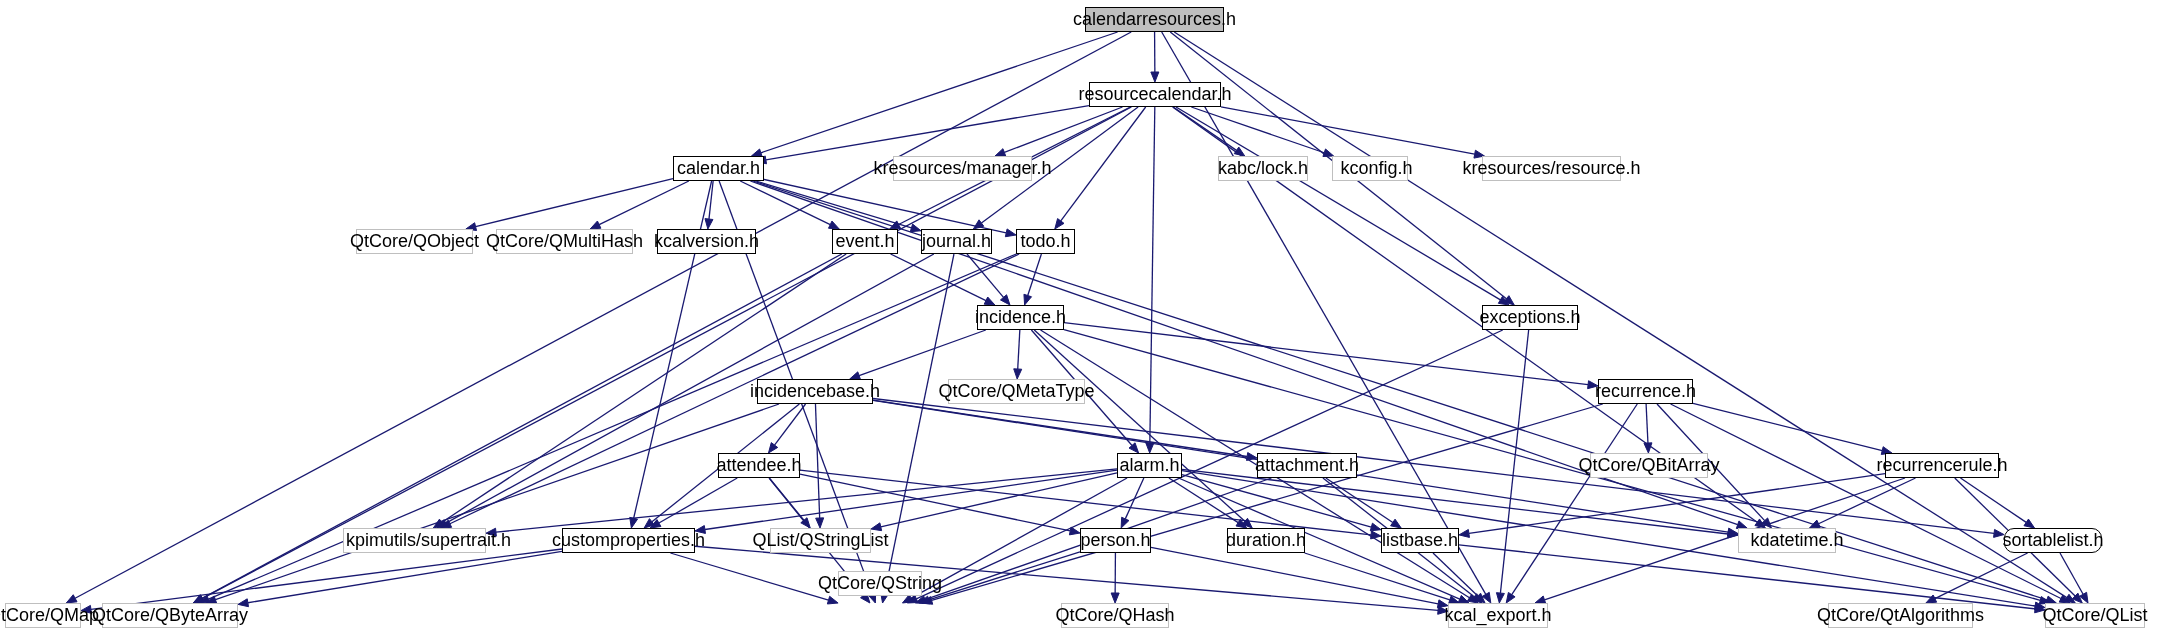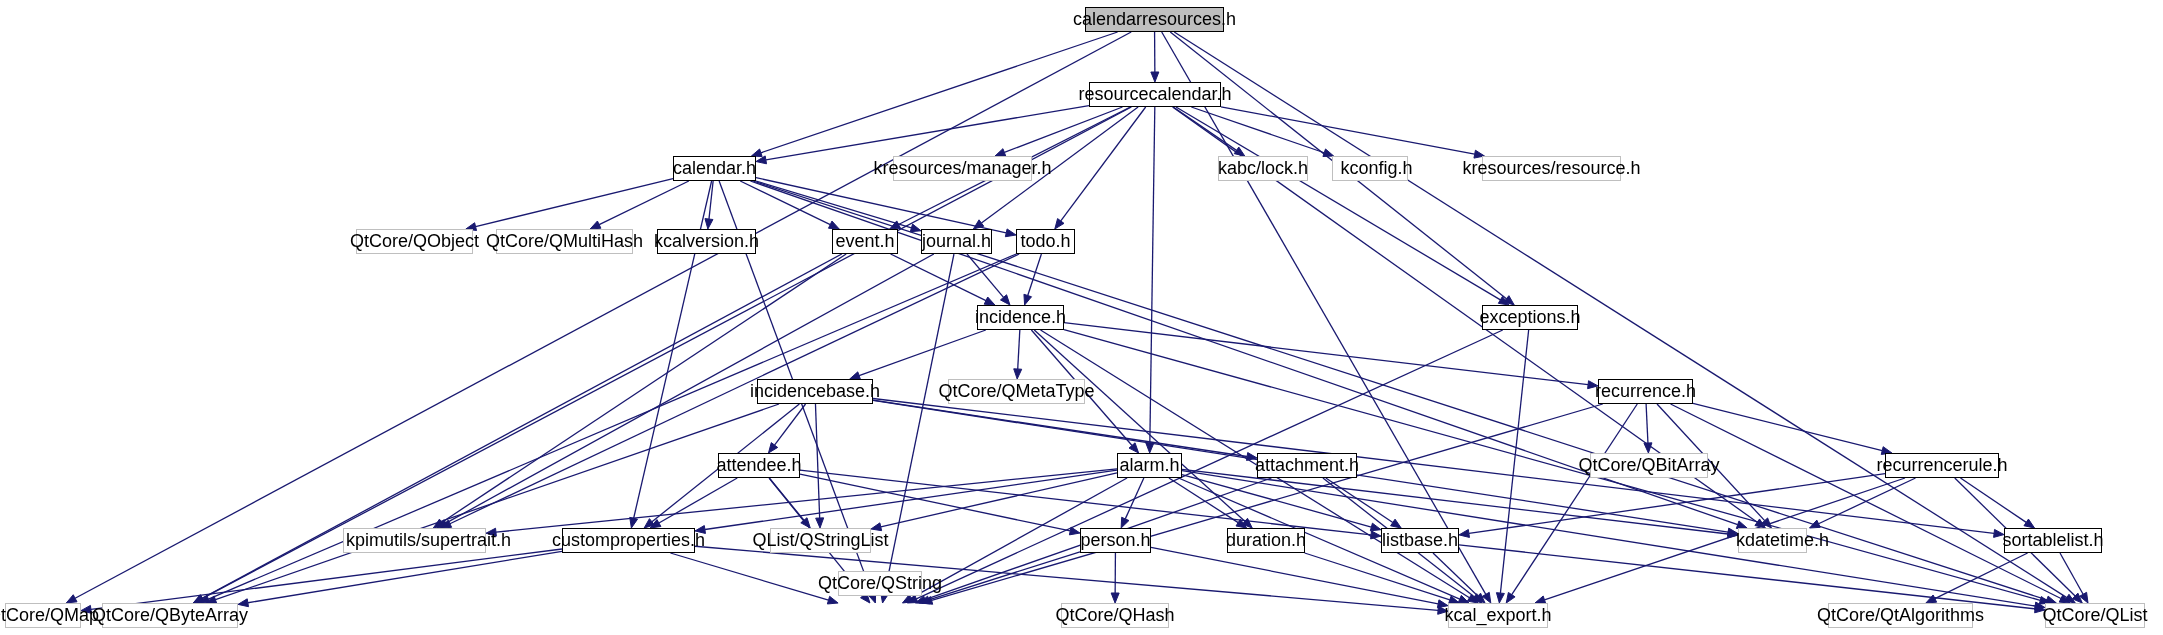--- a/index.html
+++ b/index.html
@@ -201,21 +201,21 @@
       <polygon points="1485,603 1475.0192344859743,598.9522450970895 1480.5641042159887,593.1855805778747" class="arrow"></polygon>
       <path d="M1459,544.8333333333334 Q1747.0305813266318,576.8367312585146 2035.0611626532639,608.840129183696" class="edge"></path>
       <polygon points="2045,609.9444444444445 2034.6194365489646,612.8156641223906 2035.5028887575631,604.8645942450015" class="arrow"></polygon>
       <path d="M2027.5833333333333,553 Q1981.236749830603,575.7934017226544 1934.8901663278725,598.5868034453086" class="edge"></path>
       <polygon points="1925.9166666666667,603 1933.124887705996,594.9974035808264 1936.6554449497492,602.1762033097909" class="arrow"></polygon>
       <path d="M2060,553 Q2071.5569831553407,573.6374699202514 2083.1139663106815,594.2749398405028" class="edge"></path>
       <polygon points="2088,603 2079.6239422468825,596.2293533162302 2086.6039903744804,592.3205263647754" class="arrow"></polygon>
     </svg>
 <div class="node root" style="left: 1085px; top: 7px; width: 139px;">calendarresources.h</div>
     <div class="node local" style="left: 1089px; top: 82px; width: 132px;">resourcecalendar.h</div>
-    <div class="node local" style="left: 673px; top: 156px; width: 83px;">calendar.h</div>
+    <div class="node local" style="left: 673px; top: 156px; width: 91px;">calendar.h</div>
     <div class="node external" style="left: 893px; top: 156px; width: 139px;">kresources/manager.h</div>
     <div class="node external" style="left: 1218px; top: 156px; width: 90px;">kabc/lock.h</div>
     <div class="node external" style="left: 1332px; top: 156px; width: 76px; padding-left: 13px;">kconfig.h</div>
     <div class="node external" style="left: 1482px; top: 156px; width: 139px;">kresources/resource.h</div>
     <div class="node external" style="left: 356px; top: 229px; width: 117px;">QtCore/QObject</div>
     <div class="node external" style="left: 496px; top: 229px; width: 137px;">QtCore/QMultiHash</div>
     <div class="node local" style="left: 657px; top: 229px; width: 99px;">kcalversion.h</div>
     <div class="node local" style="left: 832px; top: 229px; width: 66px;">event.h</div>
     <div class="node local" style="left: 921px; top: 229px; width: 71px;">journal.h</div>
     <div class="node local" style="left: 1016px; top: 229px; width: 59px;">todo.h</div>
@@ -228,22 +228,22 @@
     <div class="node local" style="left: 1117px; top: 453px; width: 65px;">alarm.h</div>
     <div class="node local" style="left: 1257px; top: 453px; width: 100px;">attachment.h</div>
     <div class="node external" style="left: 1590px; top: 453px; width: 118px;">QtCore/QBitArray</div>
     <div class="node local" style="left: 1885px; top: 453px; width: 114px;">recurrencerule.h</div>
     <div class="node external" style="left: 343px; top: 528px; width: 143px; padding-left: 28px;">kpimutils/supertrait.h</div>
     <div class="node local" style="left: 562px; top: 528px; width: 133px;">customproperties.h</div>
     <div class="node external" style="left: 770px; top: 528px; width: 101px;">QList/QStringList</div>
     <div class="node local" style="left: 1080px; top: 528px; width: 71px;">person.h</div>
     <div class="node local" style="left: 1227px; top: 528px; width: 78px;">duration.h</div>
     <div class="node local" style="left: 1381px; top: 528px; width: 78px;">listbase.h</div>
-    <div class="node external" style="left: 1738px; top: 528px; width: 69px; padding-left: 20px;">kdatetime.h</div>
-    <div class="node local" style="left: 2004px; top: 528px; width: 98px;">sortablelist.h</div>
+    <div class="node external" style="left: 1738px; top: 528px; width: 98px; padding-left: 20px;">kdatetime.h</div>
+    <div class="node local" style="left: 2004px; top: 528px; width: 98px; border-radius: 10px;">sortablelist.h</div>
     <div class="node external" style="left: 5px; top: 603px; width: 76px;">QtCore/QMap</div>
     <div class="node external" style="left: 102px; top: 603px; width: 136px;">QtCore/QByteArray</div>
     <div class="node external" style="left: 838px; top: 571px; width: 84px;">QtCore/QString</div>
     <div class="node external" style="left: 1061px; top: 603px; width: 108px;">QtCore/QHash</div>
     <div class="node external" style="left: 1448px; top: 603px; width: 100px;">kcal_export.h</div>
     <div class="node external" style="left: 1828px; top: 603px; width: 145px;">QtCore/QtAlgorithms</div>
     <div class="node external" style="left: 2045px; top: 603px; width: 100px;">QtCore/QList</div>
   </div>
 
 </body></html>

